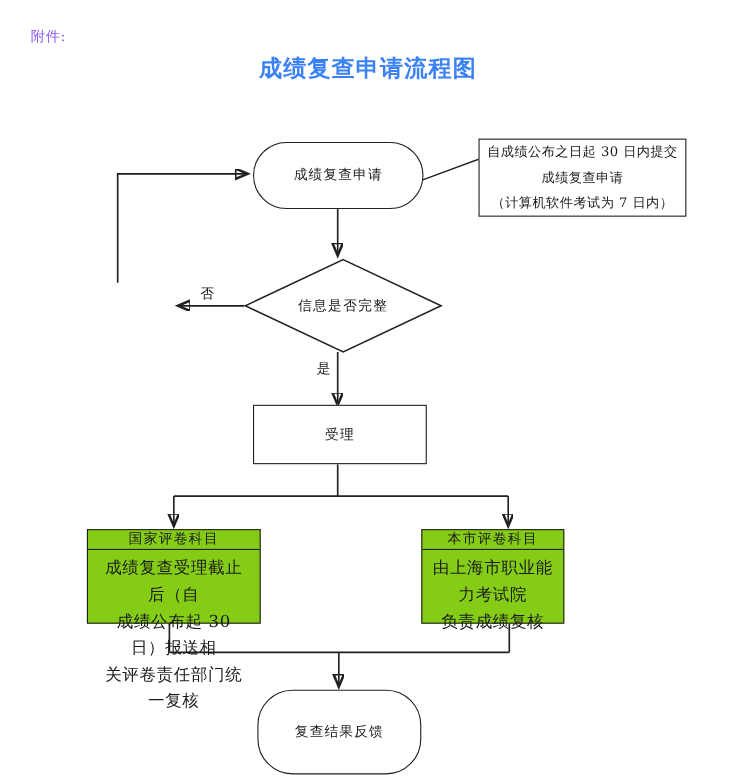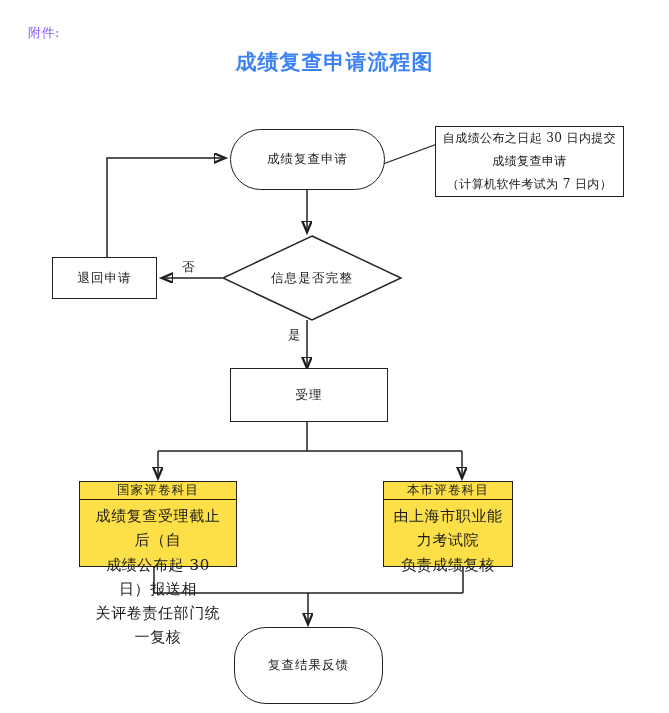--- a/index.html
+++ b/index.html
@@ -89,21 +89,21 @@
     letter-spacing: 1.2px;
     color: #1a1a1a;
     text-align: center;
   }
 
   
   .split-box {
     position: absolute;
     box-sizing: border-box;
     border: 1.3px solid #231f20;
-    background: #fde047;
+    background: #84cc16;
     display: flex;
     flex-direction: column;
   }
   .split-box .sb-head {
     box-sizing: border-box;
     height: 25px;
     border-bottom: 1.3px solid #231f20;
     display: flex;
     align-items: center;
     justify-content: center;
@@ -222,23 +222,20 @@
     <svg width="180" height="86" viewBox="0 0 180 86">
       <polygon points="90,1 179,43 90,85 1,43" fill="#ffffff" stroke="#231f20" stroke-width="1.4"></polygon>
     </svg>
     <div class="diamond-label">信息是否完整</div>
   </div>
 
   <div class="edge-label" style="left:182px; top:259px;">否</div>
 
   <div class="edge-label" style="left:288px; top:327px;">是</div>
 
-  <div class="node process" style="left:52px; top:257px; width:105px; height:42px;">
-    <span>退回申请</span>
-  </div>
 
   <div class="node process" style="left:230px; top:368px; width:158px; height:54px;">
     <span>受理</span>
   </div>
 
   <div class="split-box" style="left:79px; top:481px; width:158px; height:86px;">
     <div class="sb-head">国家评卷科目</div>
     <div class="sb-body">
       <div>
         <div>成绩复查受理截止后（自</div>

